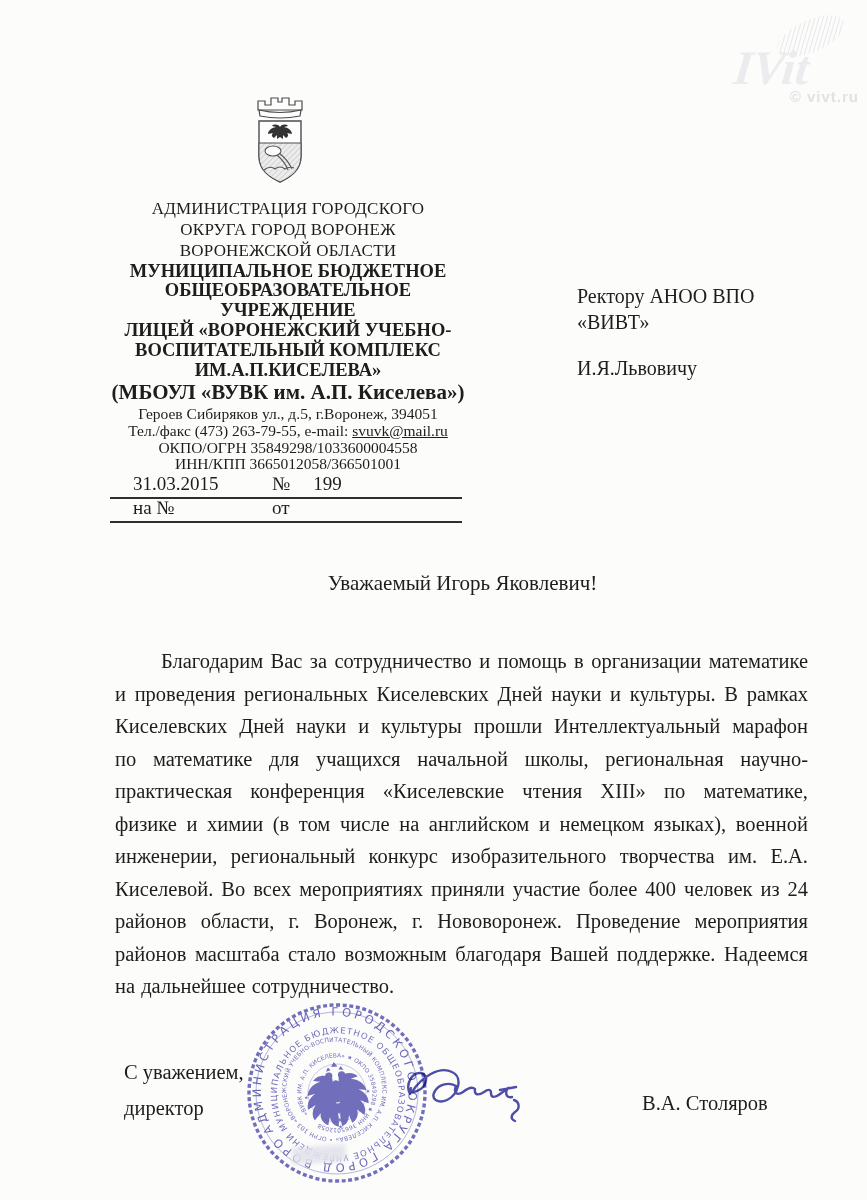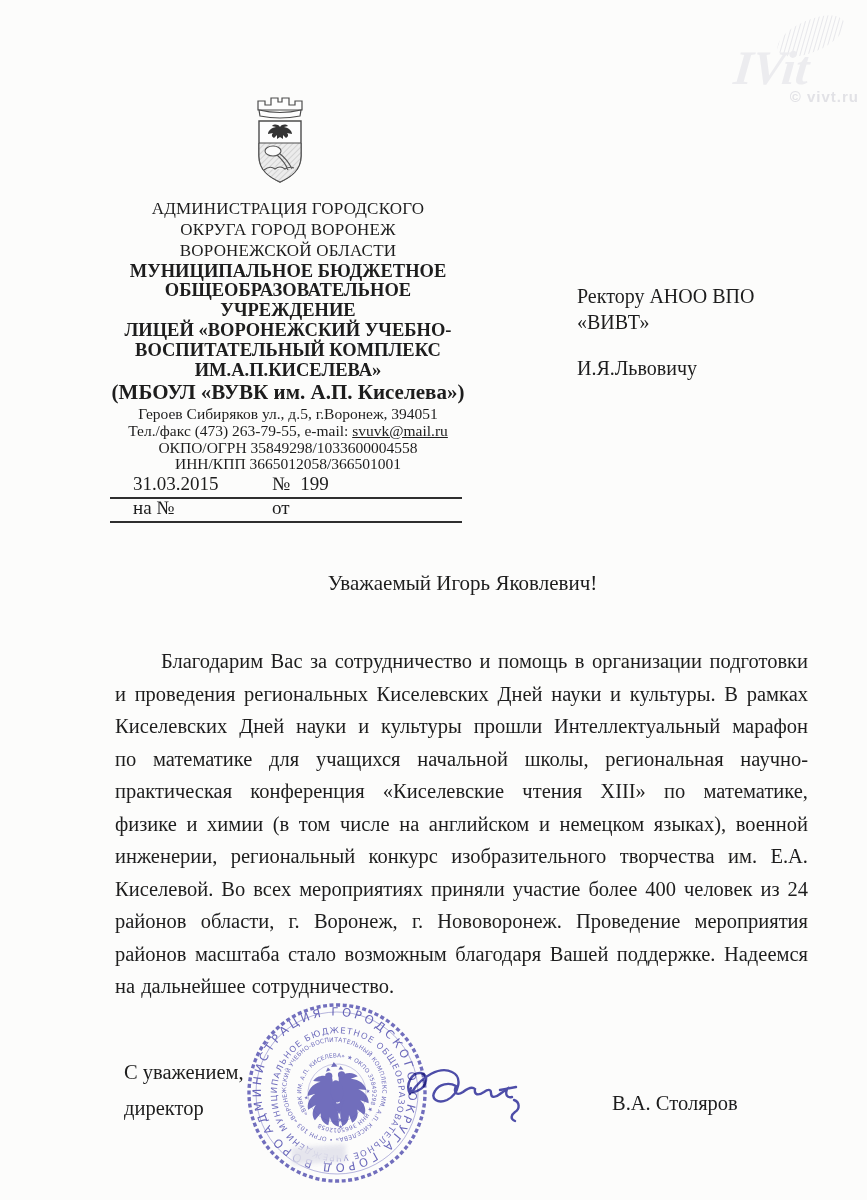--- a/index.html
+++ b/index.html
@@ -20,38 +20,38 @@
   .lh-small{font-size:15.5px;line-height:16.6px;}
   .lh-small-block{margin-top:4px;}
   .email{text-decoration:underline;}
 
   
   .ref{position:absolute;left:110px;top:474px;width:352px;font-size:19px;}
   .ref-row{display:flex;align-items:flex-end;padding:0 0 2px 23px;
            border-bottom:2px solid #2f2f2f;height:21px;}
   .ref-row.r2{height:20px;}
   .ref-c1{width:139px;}
-  .ref-num{margin-left:10px;}
+  .ref-num{margin-left:23px;}
 
   
   .rcpt{position:absolute;left:577px;top:283px;font-size:20px;line-height:26px;}
   .rcpt-name{margin-top:20px;}
 
   .salut{position:absolute;left:115px;top:571px;width:695px;text-align:center;font-size:21px;}
 
   
   .bodytxt{position:absolute;left:115px;top:645px;width:693px;font-size:20.5px;}
   .bl{line-height:32.5px;text-align:justify;text-align-last:justify;word-spacing:1px;white-space:normal;}
   .bl.first{padding-left:46px;}
   .bl.last{text-align-last:left;}
 
   
   .regards{position:absolute;left:124px;top:1061px;font-size:20.5px;}
   .position{position:absolute;left:124px;top:1097px;font-size:20.5px;}
-  .signername{position:absolute;left:612px;top:1092px;font-size:20.5px;}
+  .signername{position:absolute;left:642px;top:1092px;font-size:20.5px;}
 
   
   .stamp{position:absolute;left:242px;top:998px;transform:rotate(-6deg);
          mix-blend-mode:multiply;opacity:.92;z-index:2;}
   .smudge{position:absolute;left:292px;top:1146px;width:54px;height:17px;background:#e3e3ec;
           filter:blur(2px);transform:rotate(-4deg);opacity:.9;z-index:3;}
   .signature{position:absolute;left:396px;top:1048px;mix-blend-mode:multiply;z-index:4;}
 </style>
 </head>
 <body>
@@ -129,21 +129,21 @@
 
   <div class="rcpt">
     <div>Ректору АНОО ВПО</div>
     <div>«ВИВТ»</div>
     <div class="rcpt-name">И.Я.Львовичу</div>
   </div>
 
   <div class="salut">Уважаемый Игорь Яковлевич!</div>
 
   <div class="bodytxt">
-    <div class="bl first">Благодарим Вас за сотрудничество и помощь в организации подготовки</div>
+    <div class="bl first">Благодарим Вас за сотрудничество и помощь в организации математике</div>
     <div class="bl">и проведения региональных Киселевских Дней науки и культуры. В рамках</div>
     <div class="bl">Киселевских Дней науки и культуры прошли Интеллектуальный марафон</div>
     <div class="bl">по математике для учащихся начальной школы, региональная научно-</div>
     <div class="bl">практическая конференция «Киселевские чтения XIII»  по математике,</div>
     <div class="bl">физике и химии (в том числе на английском и немецком языках), военной</div>
     <div class="bl">инженерии, региональный конкурс изобразительного творчества им. Е.А.</div>
     <div class="bl">Киселевой. Во всех мероприятиях приняли участие более 400 человек из 24</div>
     <div class="bl">районов области, г. Воронеж, г. Нововоронеж. Проведение мероприятия</div>
     <div class="bl">районов масштаба стало возможным благодаря Вашей поддержке. Надеемся</div>
     <div class="bl last">на дальнейшее сотрудничество.</div>

